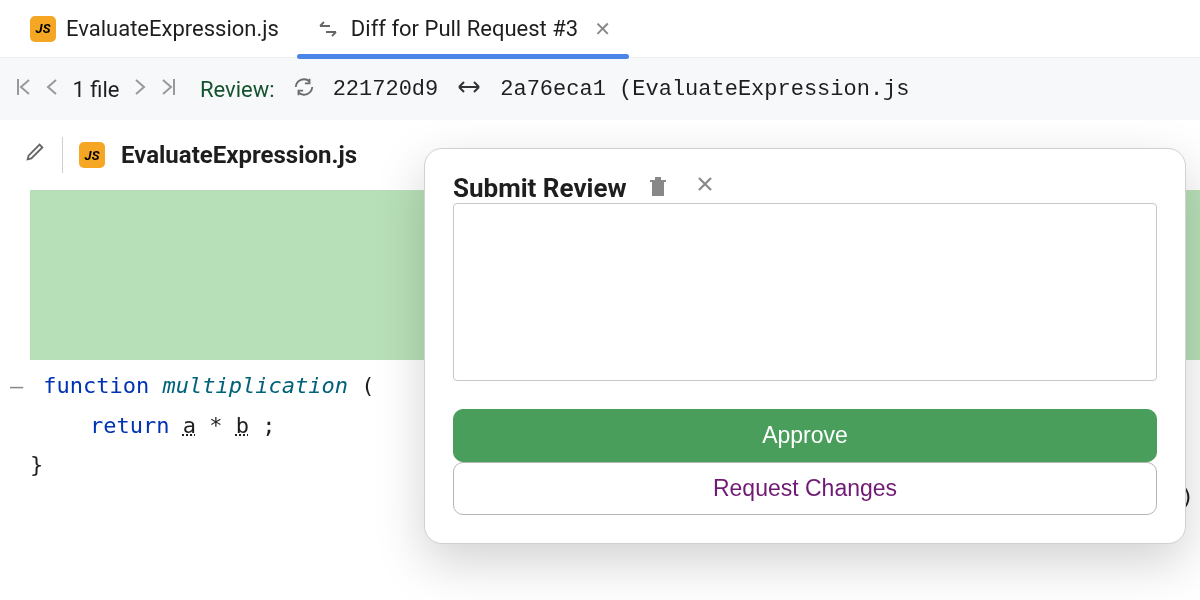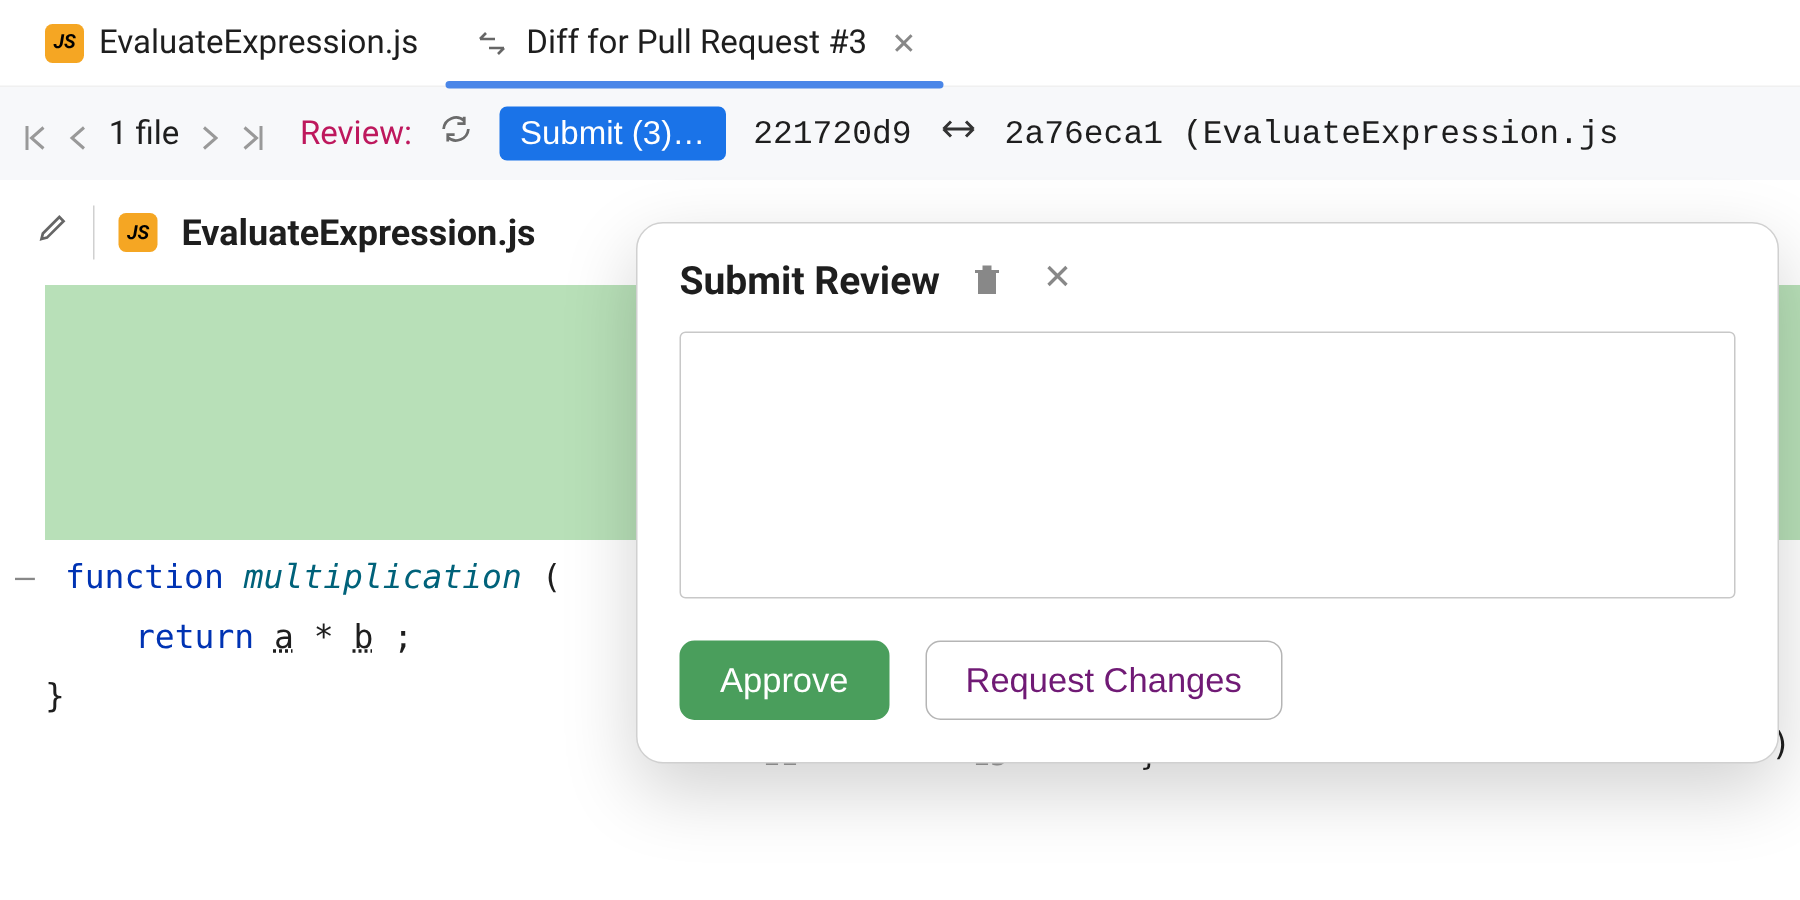--- a/index.html
+++ b/index.html
@@ -76,37 +76,37 @@
       background: #f7f8fa;
       display: flex;
       align-items: center;
       padding: 0 10px;
       gap: 18px;
       font-size: 22px;
       color: #1e1e1e;
     }
     .nav-chevrons {
       display: flex;
-      align-items: flex-end;
+      align-items: flex-start;
       gap: 0;
     }
     .chevron {
       color: #888;
       display: inline-flex;
       align-items: center;
       justify-content: center;
       width: 28px;
     }
     .file-count {
       font-size: 22px;
       min-width: 60px;
       text-align: center;
     }
     .review-label {
-      color: #be185d;
+      color: #14532d;
     }
     .refresh-icon {
       color: #6b6b6b;
     }
     .submit-btn {
       background: #1a73e8;
       color: #fff;
       padding: 5px 14px;
       border-radius: 5px;
       font-size: 22px;
@@ -185,21 +185,20 @@
       background: #fff;
       border: 1px solid #d0d0d0;
       border-radius: 18px;
       box-shadow: 0 18px 50px rgba(0,0,0,0.18);
       padding: 24px 28px 28px;
     }
     .popup-header {
       display: flex;
       align-items: center;
       gap: 20px;
-      margin-bottom: 18px;
     }
     .popup-title {
       font-size: 26px;
       font-weight: 700;
     }
     .popup-sub {
       font-size: 23px;
       color: #444;
       flex: 1;
     }
@@ -213,21 +212,21 @@
       height: 178px;
       border: 1px solid #c8c8c8;
       border-radius: 4px;
       resize: none;
       font-size: 20px;
       padding: 10px;
       margin-bottom: 24px;
     }
     .popup-buttons {
       display: flex;
-      gap: 24px;
+      flex-direction: column;
     }
     .btn {
       font-size: 23px;
       border-radius: 10px;
       border: 1px solid #b5b5b5;
       background: #fff;
       padding: 12px 26px;
       cursor: pointer;
       color: #701a75;
     }
@@ -283,21 +282,20 @@
         </svg>
     </span>
   </div>
   <span class="review-label">Review:</span>
   <span class="refresh-icon">
     <svg width="22" height="22" viewBox="0 0 24 24" fill="none" stroke="#6b6b6b" stroke-width="2">
         <path d="M3 12 a9 9 0 0 1 15 -6 M21 12 a9 9 0 0 1 -15 6"></path>
         <path d="M18 3 v5 h-5 M6 21 v-5 h5"></path>
       </svg>
   </span>
-  <button class="submit-btn">Submit (3)…</button>
   <span class="hash">221720d9</span>
   <span class="swap-icon">
     <svg width="26" height="20" viewBox="0 0 26 20" fill="none" stroke="#333" stroke-width="2">
         <path d="M3 10 H23 M3 10 L8 5 M3 10 L8 15 M23 10 L18 5 M23 10 L18 15"></path>
       </svg>
   </span>
   <span class="hash">2a76eca1 (EvaluateExpression.js</span>
 </div>
 
 <div class="file-header">

